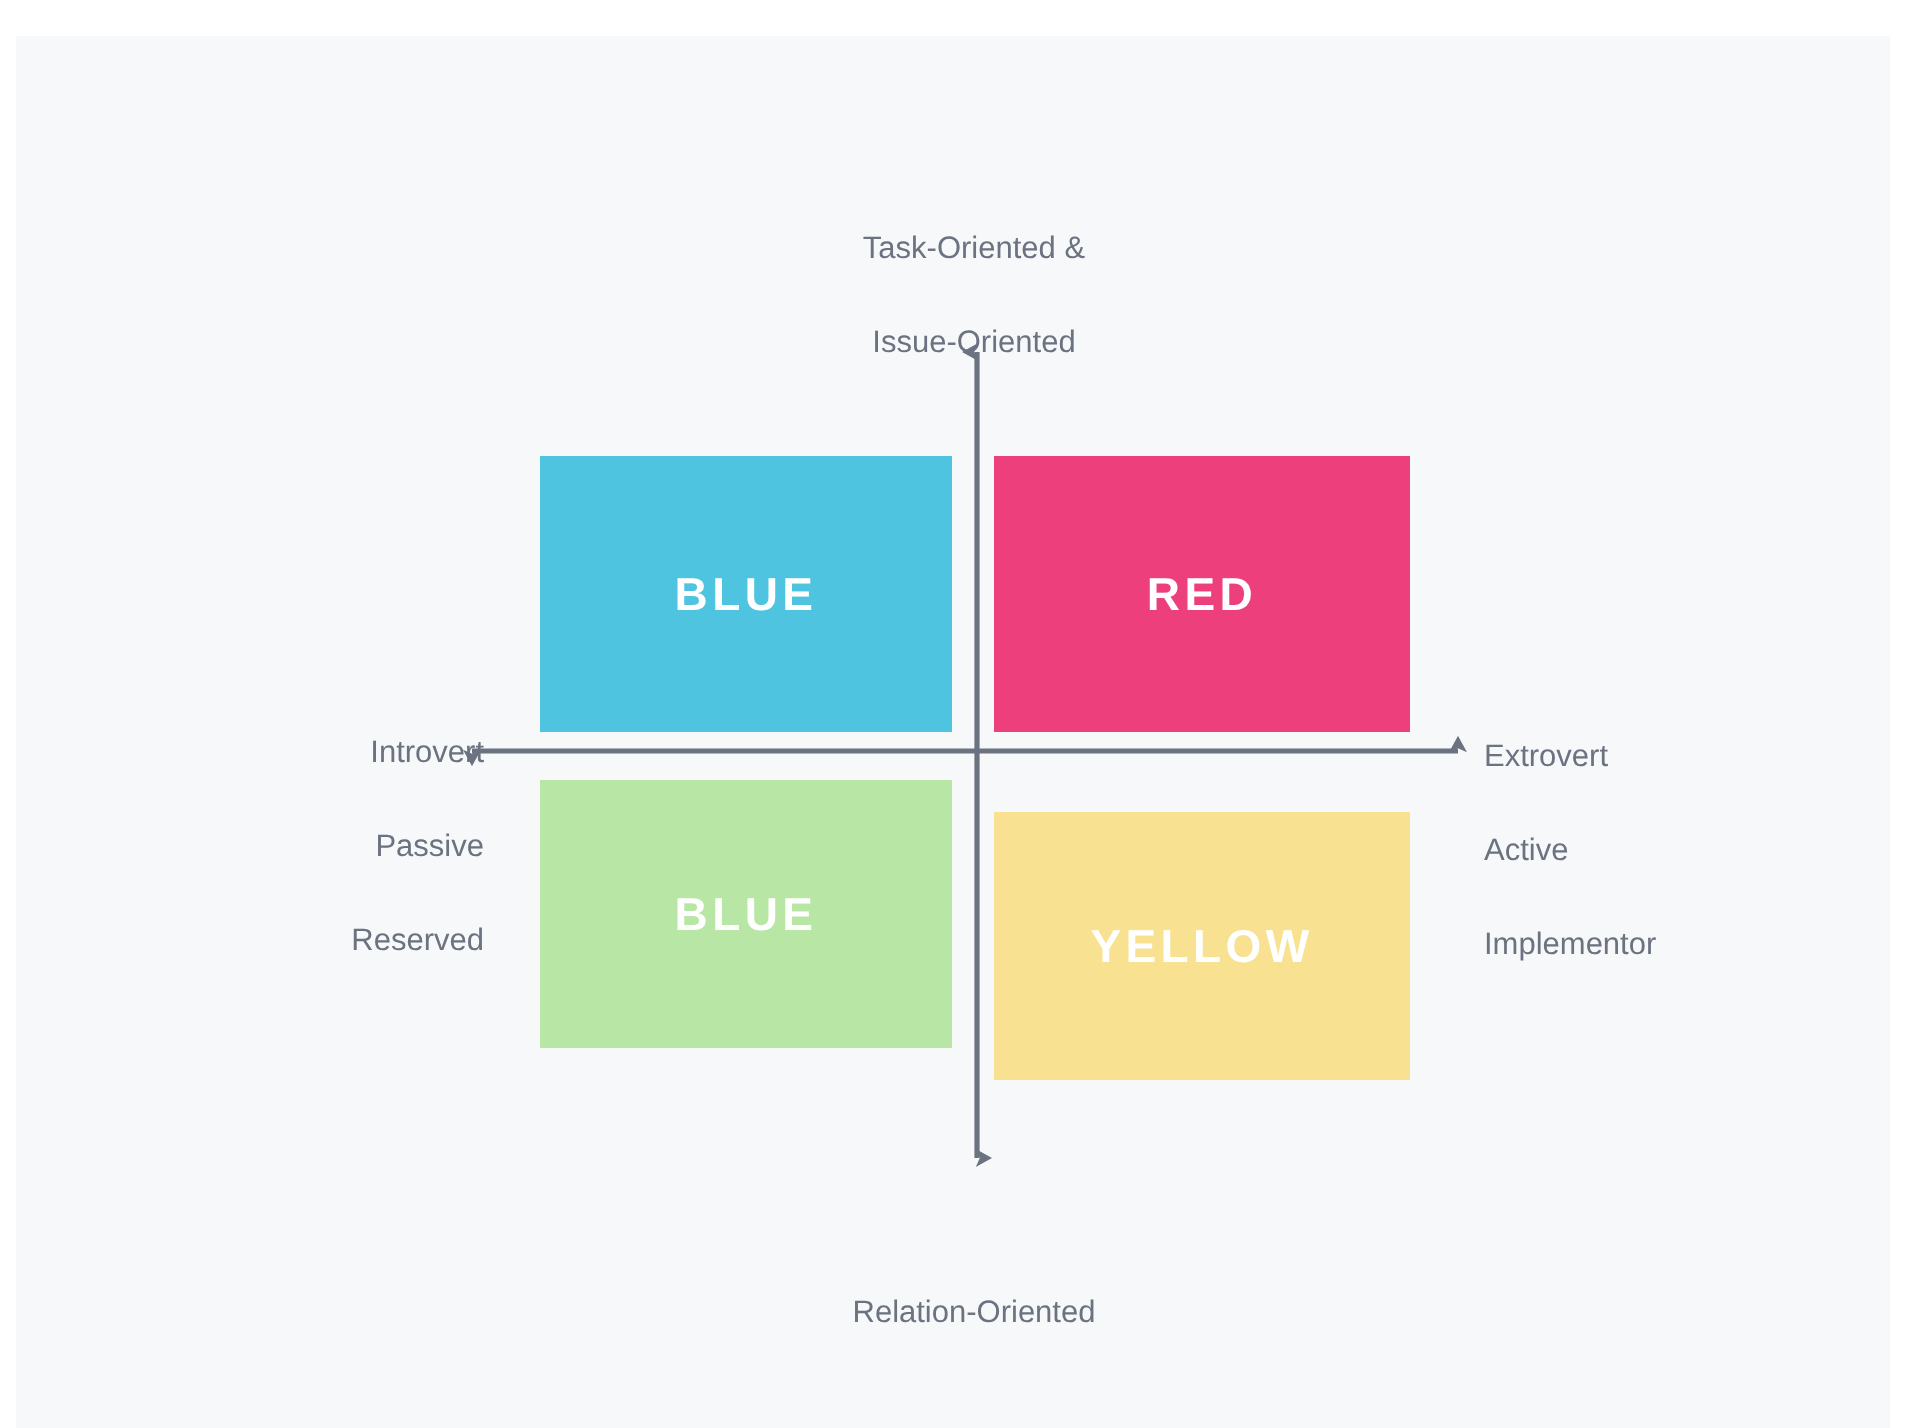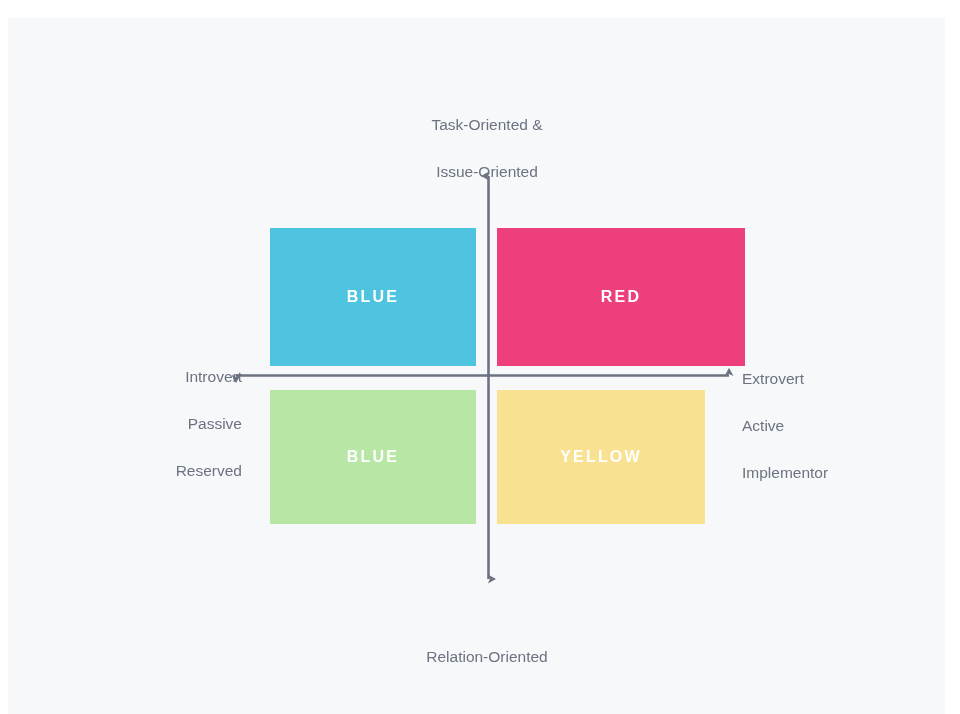--- a/index.html
+++ b/index.html
@@ -43,27 +43,27 @@
   .quad {
     position: absolute;
     display: flex;
     align-items: center;
     justify-content: center;
     box-sizing: border-box;
   }
   .quad-label {
     color: #ffffff;
     font-weight: bold;
-    font-size: 16px;
+    font-size: 23px;
     letter-spacing: 2.2px;
     line-height: 1;
     user-select: none;
   }
   #quad-blue   { left: 270px; top: 228px; width: 206px; height: 138px; }
-  #quad-red    { left: 497px; top: 228px; width: 248px; height: 138px; }
+  #quad-red    { left: 497px; top: 228px; width: 208px; height: 138px; }
   #quad-green  { left: 270px; top: 390px; width: 206px; height: 134px; }
   #quad-yellow { left: 497px; top: 390px; width: 208px; height: 134px; }
 
   
   .axis-caption {
     position: absolute;
     color: #6B7280;
     font-size: 15.5px;
     line-height: 23.5px;
     white-space: pre-line;
@@ -130,21 +130,21 @@
   </div>
 
   <div class="quad" id="quad-red" style="background:#EC3F7C;">
     <span class="quad-label">RED</span>
   </div>
 
   <div class="quad" id="quad-green" style="background:#B7E6A5;">
     <span class="quad-label">BLUE</span>
   </div>
 
-  <div class="quad" id="quad-yellow" style="background:#F8E291;">
+  <div class="quad" id="quad-yellow" style="background:#F8E291;margin-top:16px;">
     <span class="quad-label">YELLOW</span>
   </div>
 
   <div class="axis-caption" id="label-top">
     <span class="cap-line">Task-Oriented &amp;</span>
     <span class="cap-line">Issue-Oriented</span>
   </div>
 
   <div class="axis-caption" id="label-bottom">
     <span class="cap-line">Relation-Oriented</span>

